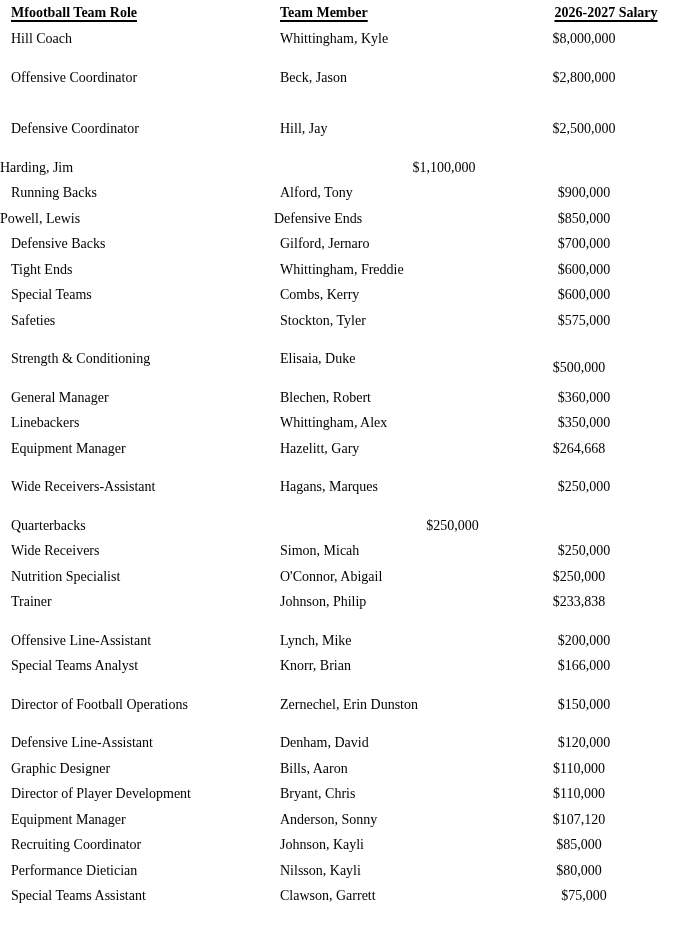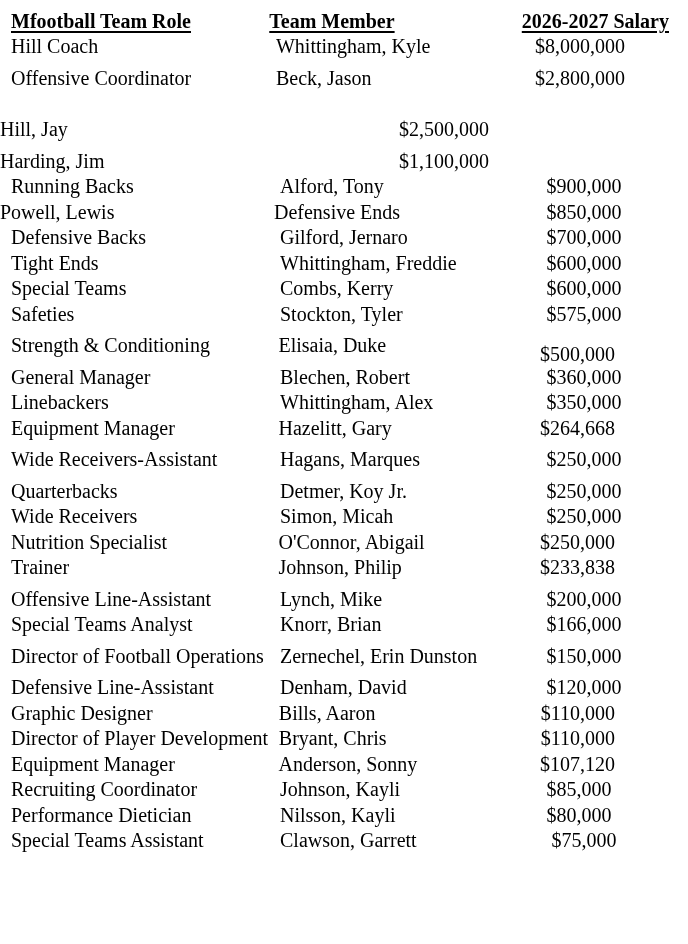--- a/index.html
+++ b/index.html
@@ -8,22 +8,22 @@
     background: #ffffff;
   }
   .page {
     position: relative;
     width: 672px;
     height: 944px;
     box-sizing: border-box;
     background: #ffffff;
     color: #000000;
     font-family: "Liberation Serif", serif;
-    font-size: 20px;
-    padding-top: 10px;
+    font-size: 14px;
+    padding-top: 2px;
     overflow: hidden;
   }
   .row {
     display: flex;
     height: 25.5px;
     line-height: 25.5px;
     white-space: nowrap;
   }
   .header-row {
     height: 24px;
@@ -44,21 +44,21 @@
     width: 263px;
   }
   .cell.salary {
     flex: 1;
     text-align: center;
     padding-right: 47px;
   }
   .header-row .cell.salary {
     padding-right: 3px;
   }
-  .row.gap { margin-top: 6px; }
+  .row.gap { margin-top: 13px; }
   .row.biggap { margin-top: 26px; }
   .cell.salary.offset { padding-right: 57px; }
   .cell.salary.drop { transform: translateY(9px); }
 </style>
 </head>
 <body>
 
 <div class="page">
   <div class="row header-row">
     <div class="cell role">Mfootball Team Role</div>
@@ -70,20 +70,21 @@
     <div class="cell role">Hill Coach</div>
     <div class="cell member">Whittingham, Kyle</div>
     <div class="cell salary">$8,000,000</div>
   </div>
       <div class="row gap">
     <div class="cell role">Offensive Coordinator</div>
     <div class="cell member">Beck, Jason</div>
     <div class="cell salary">$2,800,000</div>
   </div>
       <div class="row biggap">
+    <div class="cell role">Defensive Coordinator</div>
     <div class="cell member">Hill, Jay</div>
     <div class="cell salary">$2,500,000</div>
   </div>
       <div class="row gap">
     <div class="cell member">Harding, Jim</div>
     <div class="cell salary">$1,100,000</div>
   </div>
       <div class="row">
     <div class="cell role">Running Backs</div>
     <div class="cell member">Alford, Tony</div>
@@ -134,21 +135,20 @@
     <div class="cell member">Hazelitt, Gary</div>
     <div class="cell salary offset">$264,668</div>
   </div>
       <div class="row gap">
     <div class="cell role">Wide Receivers-Assistant</div>
     <div class="cell member">Hagans, Marques</div>
     <div class="cell salary">$250,000</div>
   </div>
       <div class="row gap">
     <div class="cell role">Quarterbacks</div>
-    <div class="cell member">Detmer, Koy Jr.</div>
     <div class="cell salary">$250,000</div>
   </div>
       <div class="row">
     <div class="cell role">Wide Receivers</div>
     <div class="cell member">Simon, Micah</div>
     <div class="cell salary">$250,000</div>
   </div>
       <div class="row">
     <div class="cell role">Nutrition Specialist</div>
     <div class="cell member">O'Connor, Abigail</div>

